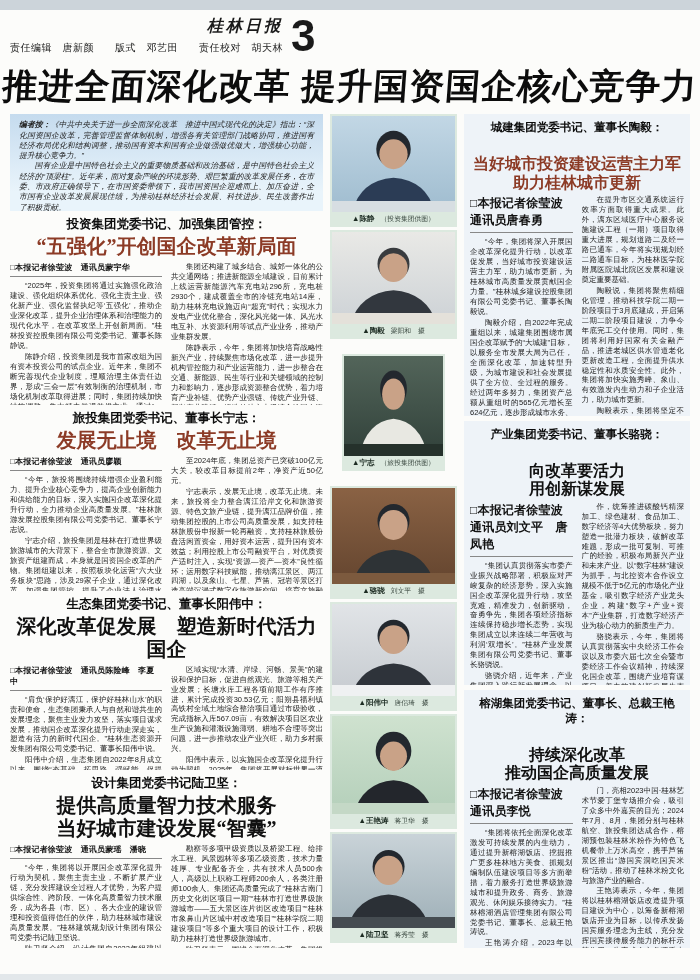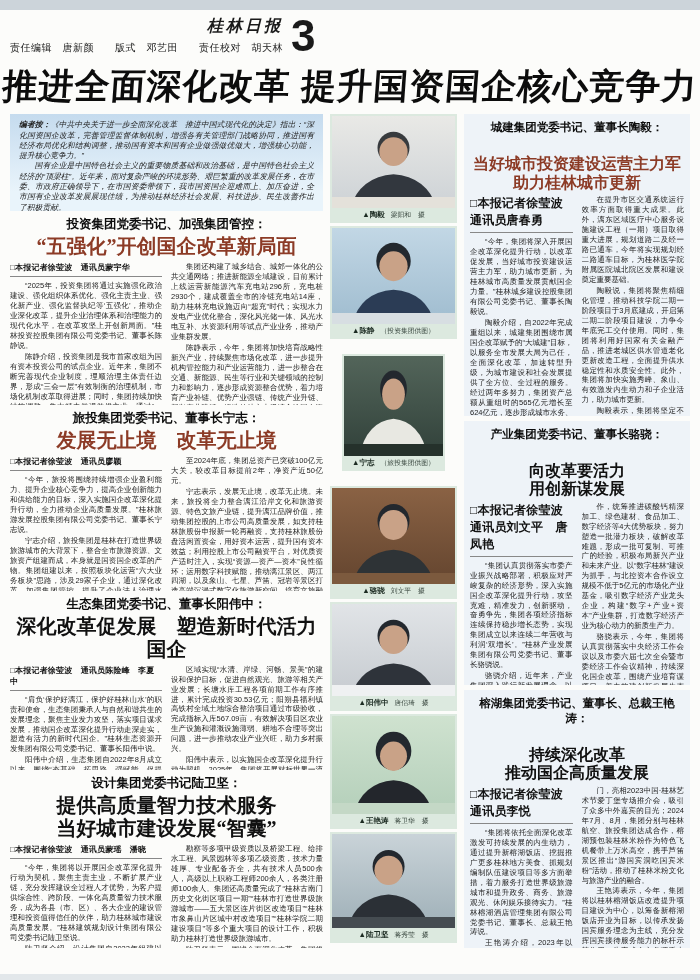--- a/index.html
+++ b/index.html
@@ -188,44 +188,44 @@
               </div>
           </div>
         </div>
       </section>
     </div>
 
     <div class="col-mid">
       <div class="photo-strip">
 
         <figure class="photo-card" style="margin:0">
+          <div class="photo v1" style="height:96px">
+            <svg viewBox="0 0 100 70" preserveAspectRatio="none">
+              <circle class="hair" cx="50" cy="20" r="14"></circle>
+                <circle class="head" cx="50" cy="24" r="11.5"></circle>
+              <path class="torso" d="M16 70 Q22 44 50 42 Q78 44 84 70 Z"></path>
+            </svg>
+          </div>
+          <figcaption class="photo-cap">
+            <span>▲陈静</span>
+            <span class="credit">（投资集团供图）</span>
+          </figcaption>
+        </figure>
+
+        <figure class="photo-card" style="margin:0">
           <div class="photo v2" style="height:92px">
             <svg viewBox="0 0 100 70" preserveAspectRatio="none">
               <circle class="hair" cx="50" cy="20" r="13"></circle>
                 <circle class="head" cx="50" cy="23" r="11.5"></circle>
               <path class="torso" d="M14 70 Q22 43 50 41 Q78 43 86 70 Z"></path>
             </svg>
           </div>
           <figcaption class="photo-cap">
             <span>▲陶毅</span>
             <span class="credit">梁阳和　摄</span>
-          </figcaption>
-        </figure>
-
-        <figure class="photo-card" style="margin:0">
-          <div class="photo v1" style="height:96px">
-            <svg viewBox="0 0 100 70" preserveAspectRatio="none">
-              <circle class="hair" cx="50" cy="20" r="14"></circle>
-                <circle class="head" cx="50" cy="24" r="11.5"></circle>
-              <path class="torso" d="M16 70 Q22 44 50 42 Q78 44 84 70 Z"></path>
-            </svg>
-          </div>
-          <figcaption class="photo-cap">
-            <span>▲陈静</span>
-            <span class="credit">（投资集团供图）</span>
           </figcaption>
         </figure>
 
         <figure class="photo-card" style="margin:12px">
           <div class="photo v3" style="height:100px">
             <svg viewBox="0 0 100 70" preserveAspectRatio="none">
               <circle class="hair" cx="50" cy="19" r="13.5"></circle>
                 <circle class="head" cx="50" cy="23" r="11.5"></circle>
               <path class="torso" d="M15 70 Q22 43 50 41 Q78 43 85 70 Z"></path>
             </svg>

